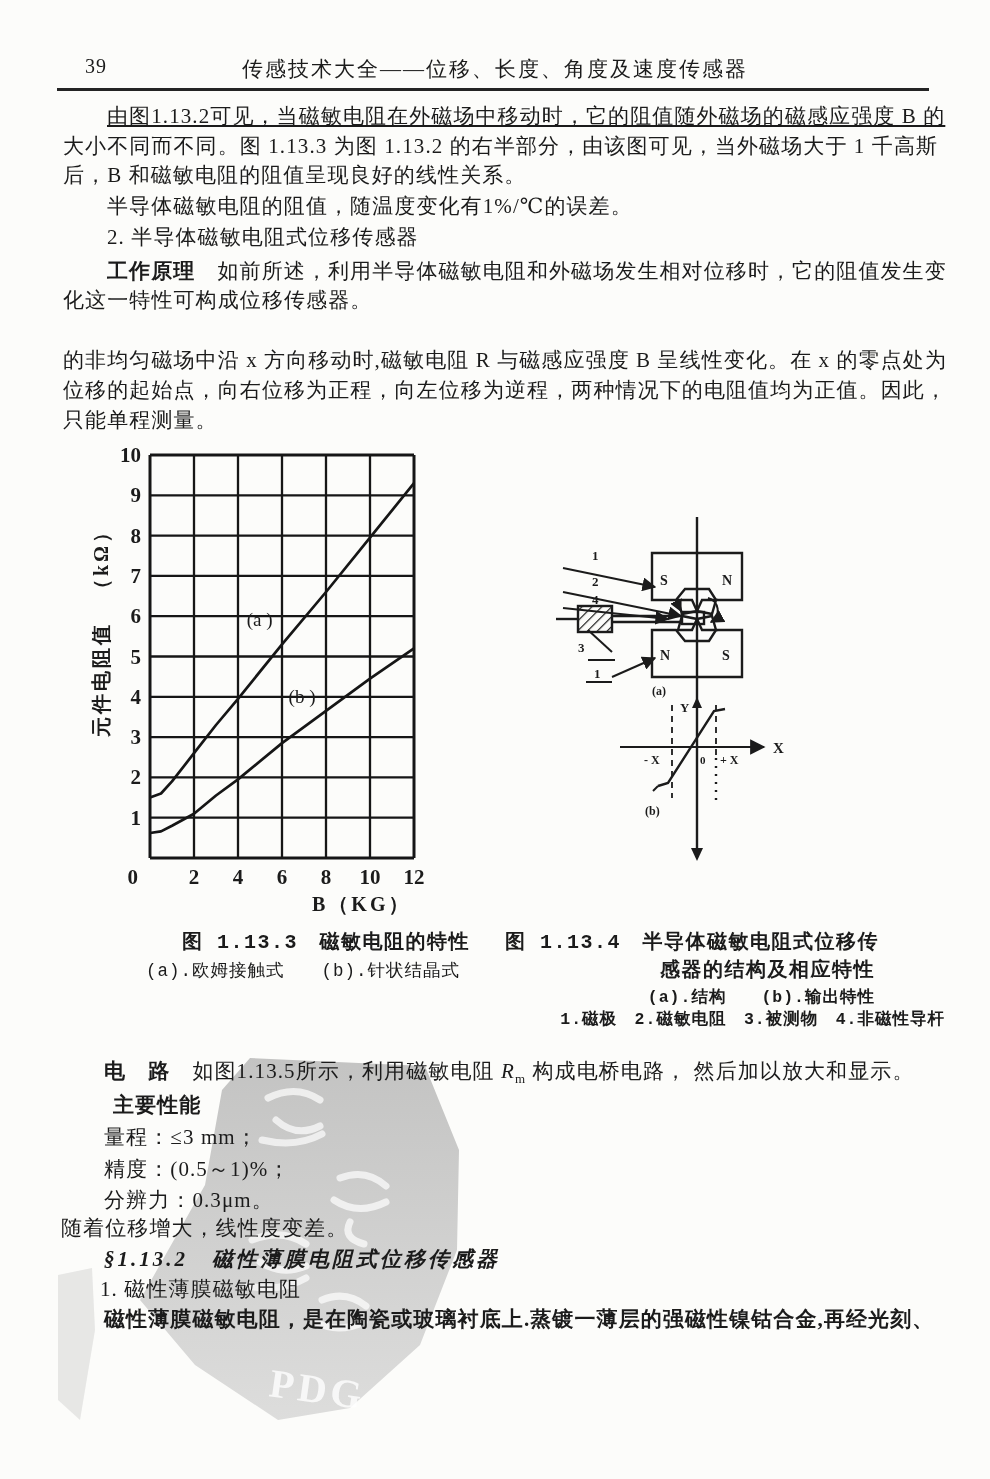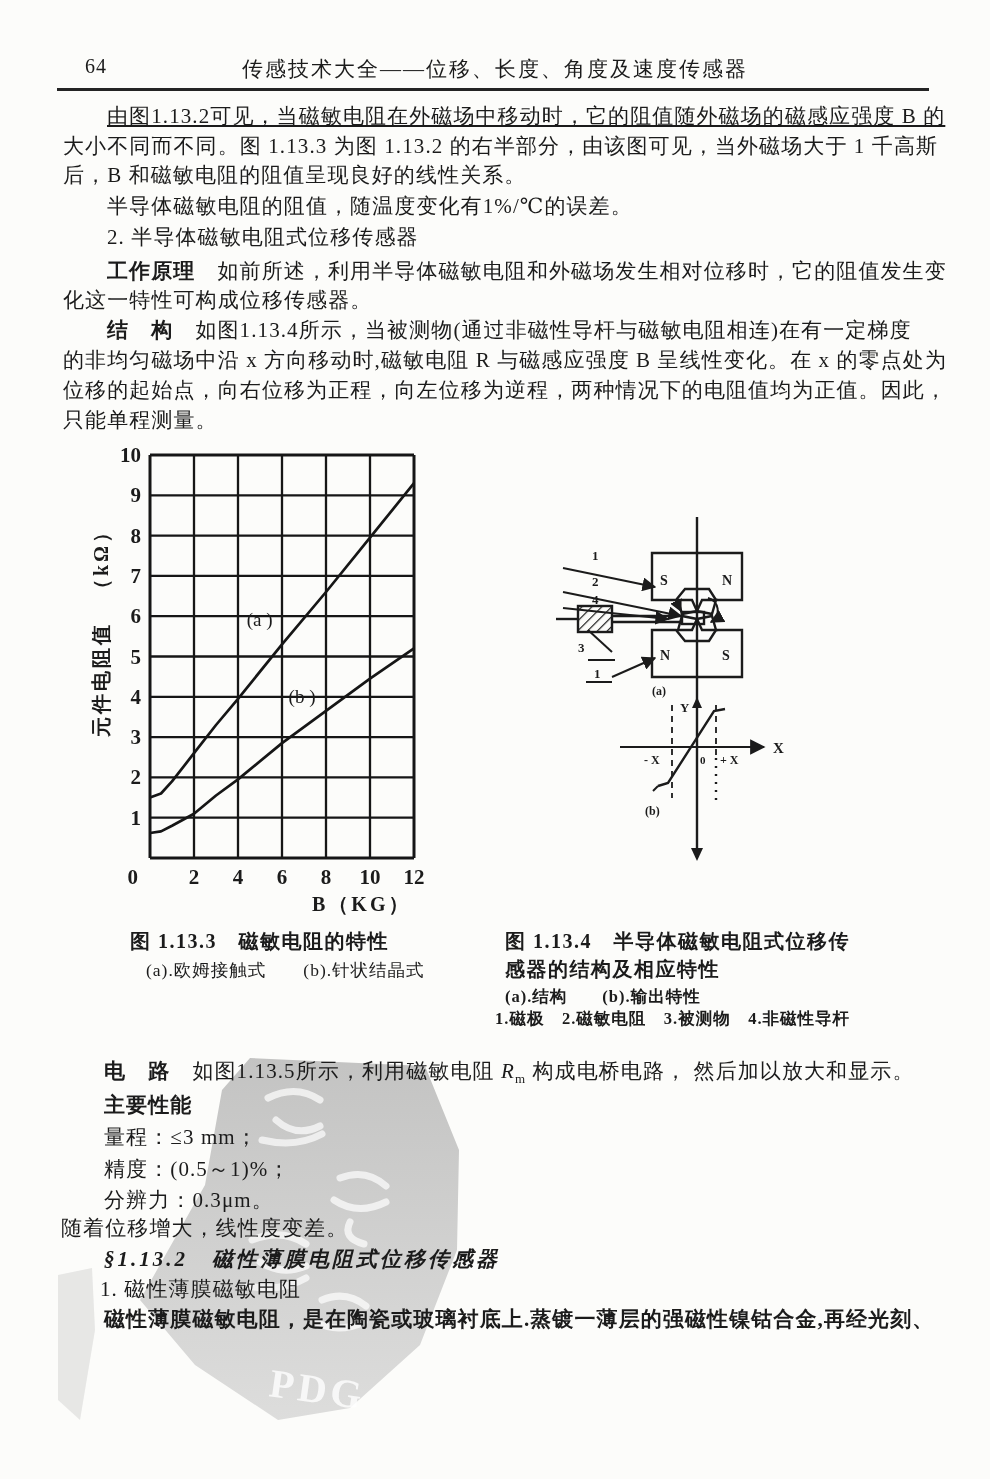--- a/index.html
+++ b/index.html
@@ -4,23 +4,23 @@
 <style>
   html,body{margin:0;padding:0;background:#e8e8e6;}
   .page{
     position:relative; width:990px; height:1479px; margin:0 auto;
     background:#fcfcfa; overflow:hidden; color:#1b1b1b;
     font-family:"Liberation Serif","DejaVu Serif",serif;
   }
   .abs{position:absolute; white-space:nowrap;}
   .ln{font-size:21px; letter-spacing:1.1px; line-height:26px;}
   .lead{font-weight:bold;}
-  .bold{font-weight:bold;}
+  .bold{font-weight:bold;margin-left:9px;}
   .semi{font-weight:600;text-align:center;}
-  .center{text-align:left;}
+  .center{text-align:right;font-family:Liberation Mono, monospace;}
   .hdr-num{font-size:20px; letter-spacing:1px;}
   .hdr-title{font-size:21px; letter-spacing:2px; text-align:center; left:0; right:0;}
   .rule{background:#242424; height:3px;}
   .cap1{font-size:20px; font-weight:bold; letter-spacing:1.5px;}
   .cap2{font-size:17.5px; letter-spacing:1px;}
   .cap3{font-size:16.5px; font-weight:bold; letter-spacing:1px;}
   .kai{font-style:italic; font-weight:600; letter-spacing:3px;}
   svg text{font-family:"Liberation Serif","DejaVu Serif",serif; fill:#1b1b1b;}
   .tick{font-size:21px; font-weight:bold;}
   .axis-label{font-size:20px; font-weight:bold; letter-spacing:3px;}
@@ -48,36 +48,35 @@
     <polygon points="58,1275 92,1268 95,1330 80,1420 58,1400" fill="#b5b5b5" opacity="0.3"></polygon>
     <g stroke="#ffffff" stroke-width="7" fill="none" opacity="0.7" stroke-linecap="round">
       <path d="M268,1098 q28,-14 52,2 M276,1120 q20,18 44,6 M262,1140 q34,8 60,-6"></path>
       <path d="M340,1178 q26,-10 46,8 M334,1200 q24,16 52,2 M350,1222 q-8,16 14,22"></path>
       <path d="M252,1240 q30,-12 54,4 M260,1262 q22,14 46,4 M248,1286 q34,6 58,-8"></path>
       <path d="M322,1300 q24,-10 44,6 M316,1322 q22,12 48,0"></path>
     </g>
     <text class="wm-pdg" transform="translate(268,1396) rotate(8)">PDG</text>
   </svg>
 
-  <div class="abs hdr-num" style="left:85px;top:55px;z-index:1;">64</div>
+  <div class="abs hdr-num" style="left:85px;top:55px;z-index:1;">39</div>
   <div class="abs hdr-title" style="top:55px;z-index:1;">传感技术大全——位移、长度、角度及速度传感器</div>
   <div class="abs rule" style="left:57px;top:88px;width:872px;z-index:1;"></div>
 
   <div class="abs ln" style="left:107px;top:103px;z-index:1;text-decoration:underline;">由图1.13.2可见，当磁敏电阻在外磁场中移动时，它的阻值随外磁场的磁感应强度 B 的</div>
   <div class="abs ln" style="left:63px;top:133px;z-index:1;">大小不同而不同。图 1.13.3 为图 1.13.2 的右半部分，由该图可见，当外磁场大于 1 千高斯</div>
   <div class="abs ln" style="left:63px;top:162px;z-index:1;">后，B 和磁敏电阻的阻值呈现良好的线性关系。</div>
 
   <div class="abs ln" style="left:107px;top:193px;z-index:1;">半导体磁敏电阻的阻值，随温度变化有1%/℃的误差。</div>
 
   <div class="abs ln" style="left:107px;top:224px;z-index:1;">2. 半导体磁敏电阻式位移传感器</div>
 
   <div class="abs ln" style="left:63px;top:287px;z-index:1;">化这一特性可构成位移传感器。</div>
   <div class="abs ln" style="left:107px;top:258px;z-index:1;"><span class="lead">工作原理</span><span>　如前所述，利用半导体磁敏电阻和外磁场发生相对位移时，它的阻值发生变</span></div>
 
-  <div class="abs ln" style="left:107px;top:317px;z-index:1;"><span class="lead">结　构</span><span>　如图1.13.4所示，当被测物(通过非磁性导杆与磁敏电阻相连)在有一定梯度</span></div>
   <div class="abs ln" style="left:63px;top:377px;z-index:1;">位移的起始点，向右位移为正程，向左位移为逆程，两种情况下的电阻值均为正值。因此，</div>
   <div class="abs ln" style="left:63px;top:347px;z-index:1;">的非均匀磁场中沿 x 方向移动时,磁敏电阻 R 与磁感应强度 B 呈线性变化。在 x 的零点处为</div>
   <div class="abs ln" style="left:63px;top:407px;z-index:1;">只能单程测量。</div>
 
   <svg class="abs" style="left:0;top:0;z-index:1;" width="990" height="1479" viewBox="0 0 990 1479">
     <defs>
       <pattern id="hatch" width="7" height="7" patternTransform="rotate(45)" patternUnits="userSpaceOnUse">
         <rect width="7" height="7" fill="#fcfcfa"></rect>
         <line x1="0" y1="0" x2="0" y2="7" stroke="#1b1b1b" stroke-width="2.4"></line>
       </pattern>
@@ -186,21 +185,21 @@
       <text class="dlabel" x="680" y="712">Y</text>
       <text class="dlabel" x="773" y="753" style="font-size:15px;">X</text>
       <text class="dsmall" x="700" y="764" style="font-size:11px;">0</text>
       <text class="dsmall" x="644" y="764">- X</text>
       <text class="dsmall" x="720" y="764">+ X</text>
       <text class="dsmall" x="645" y="815">(b)</text>
     </g>
   </svg>
 
   <div class="abs cap1 center" style="left:130px;top:928px;width:340px;z-index:1;">图 1.13.3　磁敏电阻的特性</div>
-  <div class="abs cap2 center" style="left:146px;top:958px;width:340px;z-index:1;">(a).欧姆接触式　　(b).针状结晶式</div>
+  <div class="abs cap2 center" style="left:120px;top:958px;width:340px;z-index:1;">(a).欧姆接触式　　(b).针状结晶式</div>
 
   <div class="abs cap1 center" style="left:505px;top:928px;width:370px;z-index:1;">图 1.13.4　半导体磁敏电阻式位移传</div>
   <div class="abs cap2 center" style="left:505px;top:986px;width:370px;z-index:1;font-weight:600;font-size:16.5px;">(a).结构　　(b).输出特性</div>
   <div class="abs cap1 center" style="left:505px;top:956px;width:370px;z-index:1;">感器的结构及相应特性</div>
   <div class="abs cap3 center" style="left:495px;top:1008px;width:450px;z-index:1;">1.磁极　2.磁敏电阻　3.被测物　4.非磁性导杆</div>
 
   <div class="abs ln" style="left:104px;top:1058px;z-index:1;"><span class="lead">电　路</span><span>　如图1.13.5所示，利用磁敏电阻 </span><span class="var">R</span><sub>m</sub><span> 构成电桥电路， 然后加以放大和显示。</span></div>
 
   <div class="abs ln bold" style="left:104px;top:1092px;z-index:1;">主要性能</div>
   <div class="abs ln" style="left:104px;top:1124px;z-index:1;">量程：≤3 mm；</div>

